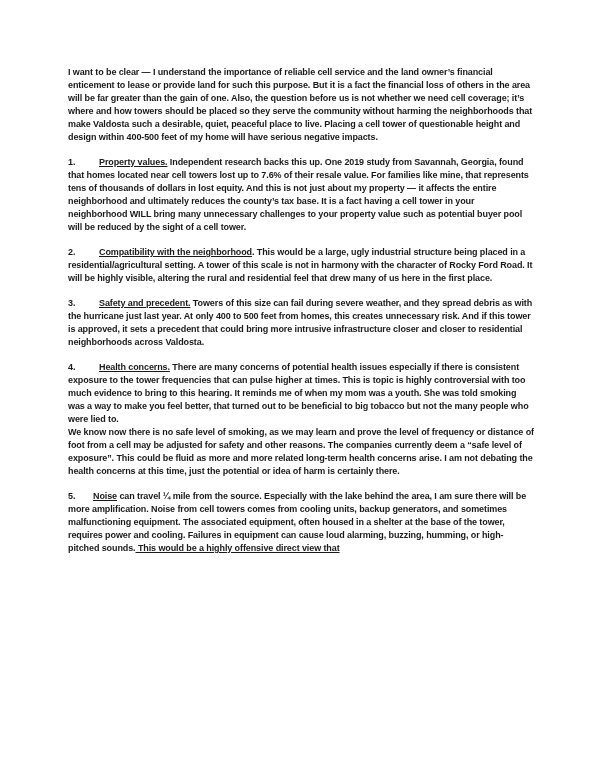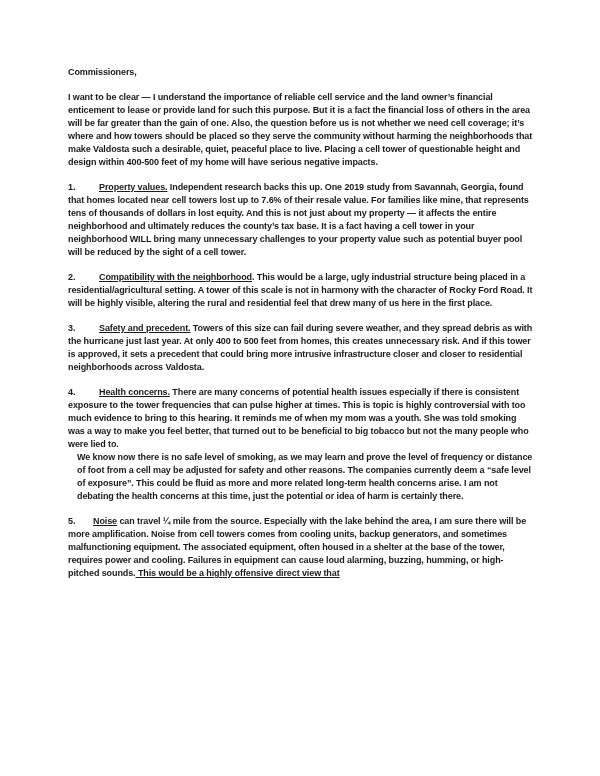--- a/index.html
+++ b/index.html
@@ -38,29 +38,27 @@
     width: 25px;
   }
   .hd {
     text-decoration: underline;
   }
   .ul {
     text-decoration: underline;
   }
   .sub {
     display: block;
-    margin-left: 9px;
   }
 </style>
 </head>
 <body>
 
 <div class="page">
 
-  <p class="para">Commissioners,</p>
 
 
   <p class="para">I want to be clear — I understand the importance of reliable cell service and the land owner’s financial enticement to lease or provide land for such this purpose. But it is a fact the financial loss of others in the area will be far greater than the gain of one. Also, the question before us is not whether we need cell coverage; it’s where and how towers should be placed so they serve the community without harming the neighborhoods that make Valdosta such a desirable, quiet, peaceful place to live. Placing a cell tower of questionable height and design within 400-500 feet of my home will have serious negative impacts.</p>
 
   <p class="para"><span class="num">1.</span><span class="hd">Property values.</span><span> Independent research backs this up. One 2019 study from Savannah, Georgia, found that homes located near cell towers lost up to 7.6% of their resale value. For families like mine, that represents tens of thousands of dollars in lost equity. And this is not just about my property — it affects the entire neighborhood and ultimately reduces the county’s tax base. It is a fact having a cell tower in your neighborhood WILL bring many unnecessary challenges to your property value such as potential buyer pool will be reduced by the sight of a cell tower.</span></p>
 
   <p class="para"><span class="num">2.</span><span class="hd">Compatibility with the neighborhood</span><span>. This would be a large, ugly industrial structure being placed in a residential/agricultural setting. A tower of this scale is not in harmony with the character of Rocky Ford Road. It will be highly visible, altering the rural and residential feel that drew many of us here in the first place.</span></p>
 
   <p class="para"><span class="num">3.</span><span class="hd">Safety and precedent.</span><span> Towers of this size can fail during severe weather, and they spread debris as with the hurricane just last year. At only 400 to 500 feet from homes, this creates unnecessary risk. And if this tower is approved, it sets a precedent that could bring more intrusive infrastructure closer and closer to residential neighborhoods across Valdosta.</span></p>
 

